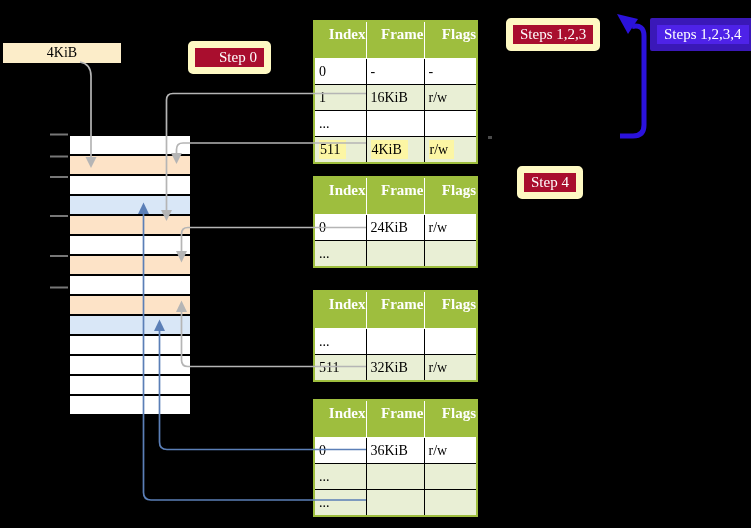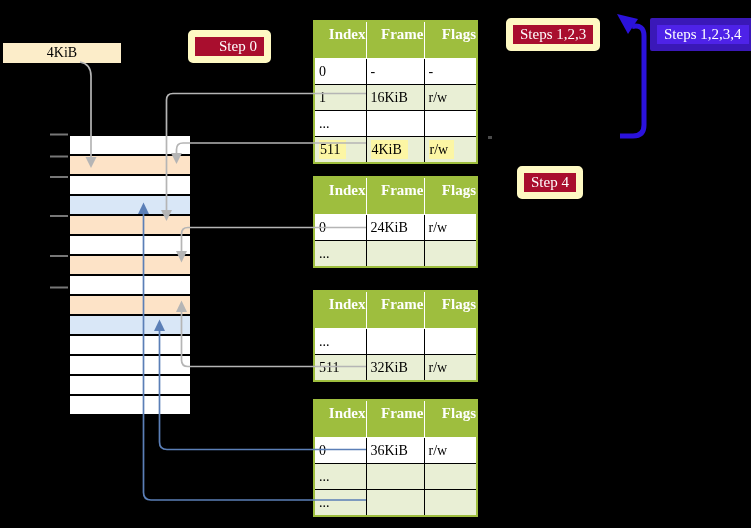--- a/index.html
+++ b/index.html
@@ -9,21 +9,21 @@
 
   
   .frame-label{position:absolute;left:2px;top:42px;width:118px;height:20px;
     background:var(--wheat);border:1px solid #000;color:#000;font-size:14px;
     line-height:20px;text-align:center;}
 
   
   .badge{position:absolute;height:19px;line-height:19px;padding:0 7px;
     color:#fff;font-size:15px;border-radius:5px;background:var(--dark-red);
     border:7px solid #fef9c3;white-space:nowrap;}
-  .badge.b-step0{left:188px;top:30px;padding-left:24px;}
+  .badge.b-step0{left:188px;top:41px;padding-left:24px;}
   .badge.b-steps123{left:506px;top:18px;}
   .badge.b-steps1234{left:650px;top:18px;background:var(--blue-label);border-color:#3a18b8;border-radius:2px;}
   .badge.b-step4{left:517px;top:154px;margin-top:12px;}
 
   
   .memory-strip{position:absolute;left:68px;top:134px;width:120px;height:278px;
     border:2px solid #000;display:flex;flex-direction:column;background:#fff;}
   .m-row{flex:1 1 0;border-bottom:2px solid #000;}
   .m-row:last-child{border-bottom:none;}
   .m-white{background:#fff;}

